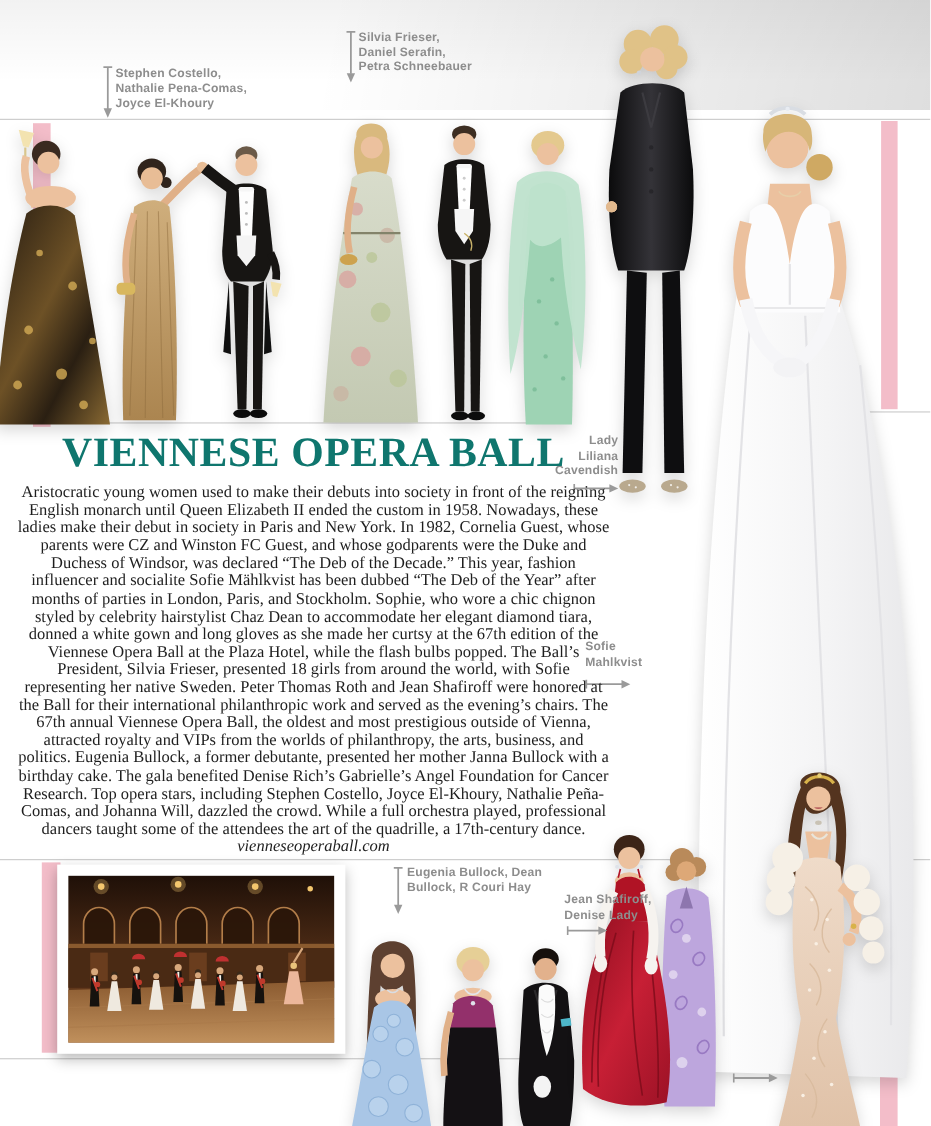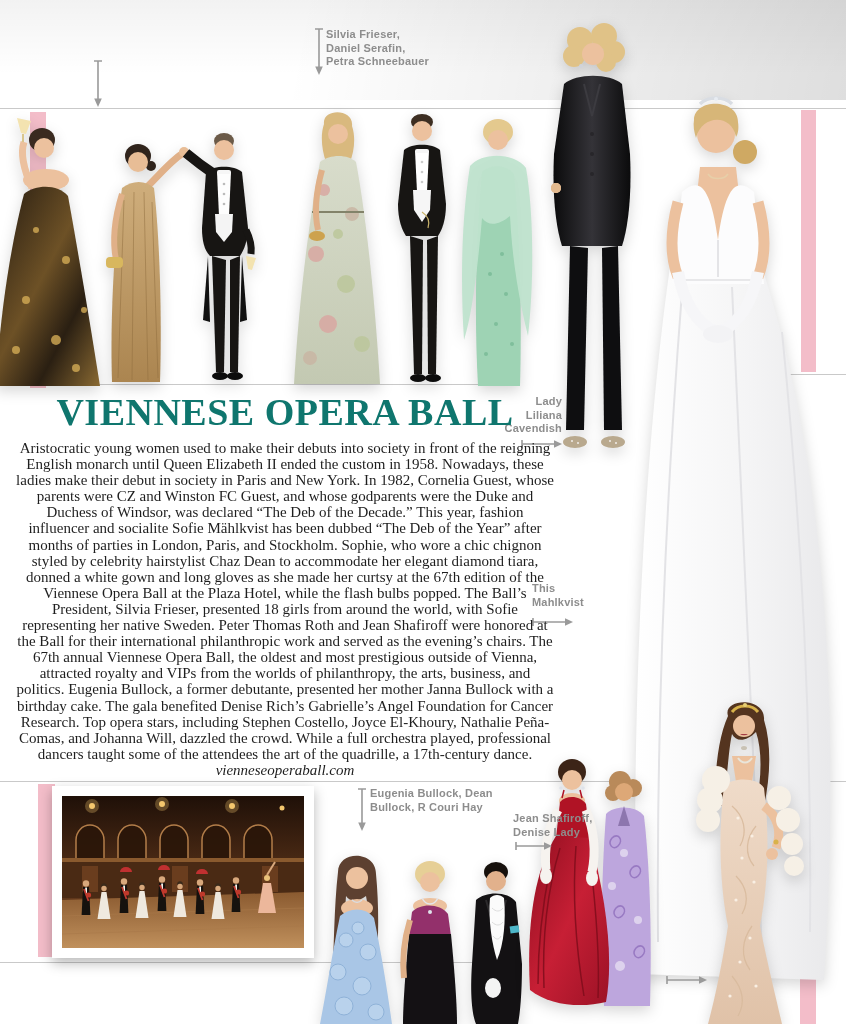--- a/index.html
+++ b/index.html
@@ -445,38 +445,41 @@
         <circle cx="140" cy="158" r="11"></circle>
         <circle cx="142" cy="180" r="10"></circle>
       </g>
     <ellipse cx="92" cy="62" rx="3" ry="2" fill="#c9c2b4"></ellipse>
   </svg>
 
   <svg class="arr" style="left:92px;top:60px" width="12" height="48" viewBox="0 0 12 48">
     <path d="M2 1 H10 M6 1 V39" stroke="#9a9a9a" stroke-width="1.6" fill="none"></path>
       <path d="M6 47 L2.2 38.5 H9.8 Z" fill="#9a9a9a"></path>
   </svg>
+  <div class="cap" style="left:105px;top:61px">Stephen Costello,
+Nathalie Pena-Comas,
+Joyce El-Khoury</div>
 
   <svg class="arr" style="left:313px;top:28px" width="12" height="48" viewBox="0 0 12 48">
     <path d="M2 1 H10 M6 1 V39" stroke="#9a9a9a" stroke-width="1.6" fill="none"></path>
       <path d="M6 47 L2.2 38.5 H9.8 Z" fill="#9a9a9a"></path>
   </svg>
   <div class="cap" style="left:470px;top:395px;width:92px;text-align:right">Lady
 Liliana
 Cavendish</div>
 
   <div class="cap" style="left:326px;top:28px">Silvia Frieser,
 Daniel Serafin,
 Petra Schneebauer</div>
   <svg class="arr" style="left:521px;top:438px" width="42" height="12" viewBox="0 0 42 12">
     <path d="M1 2 V10 M1 6 H34" stroke="#9a9a9a" stroke-width="1.6" fill="none"></path>
       <path d="M41 6 L33 2.2 V9.8 Z" fill="#9a9a9a"></path>
   </svg>
 
-  <div class="cap" style="left:532px;top:582px">This
+  <div class="cap" style="left:532px;top:582px">Sofie
 Mahlkvist</div>
   <svg class="arr" style="left:532px;top:616px" width="42" height="12" viewBox="0 0 42 12">
     <path d="M1 2 V10 M1 6 H34" stroke="#9a9a9a" stroke-width="1.6" fill="none"></path>
       <path d="M41 6 L33 2.2 V9.8 Z" fill="#9a9a9a"></path>
   </svg>
 
   <svg class="arr" style="left:356px;top:788px" width="12" height="44" viewBox="0 0 12 44">
     <path d="M2 1 H10 M6 1 V35" stroke="#9a9a9a" stroke-width="1.6" fill="none"></path>
       <path d="M6 43 L2.2 34.5 H9.8 Z" fill="#9a9a9a"></path>
   </svg>

